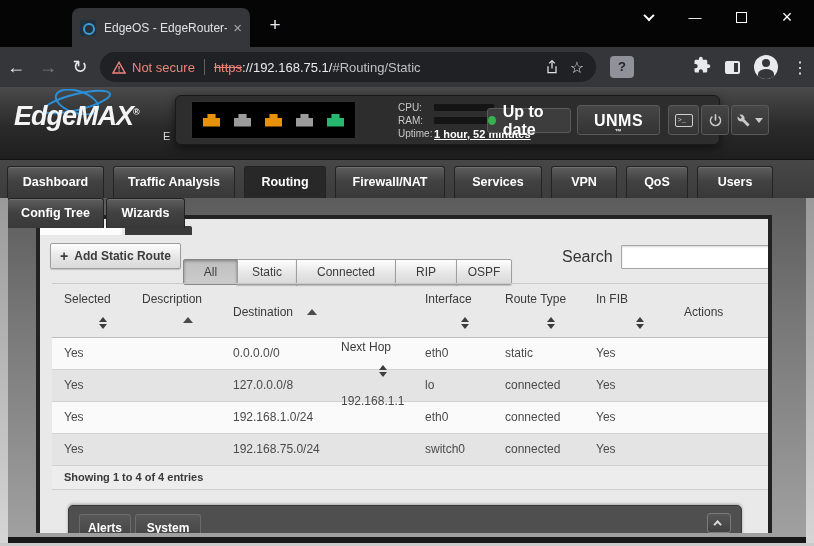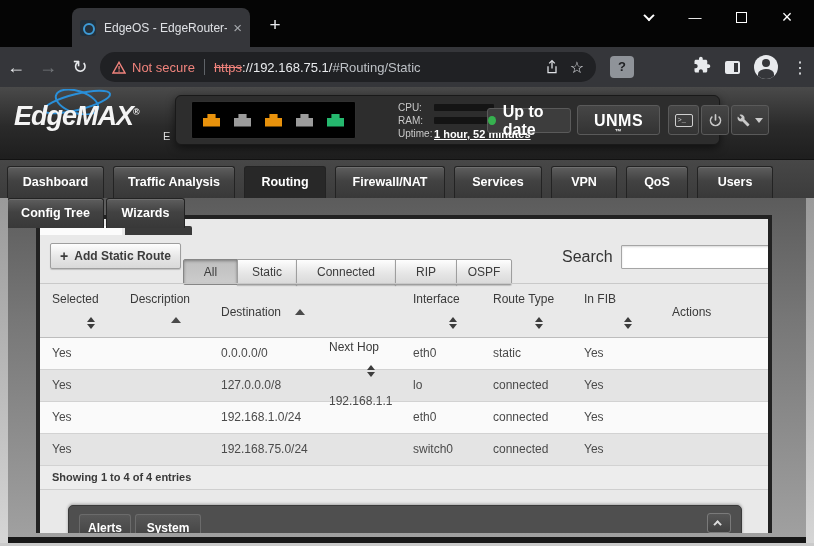--- a/index.html
+++ b/index.html
@@ -117,21 +117,21 @@
   .fbtn { margin-left:-1px;margin-top:16px; }
   .fbtn:first-child { border-radius:2px 0 0 2px; margin-left:0; }
   .fbtn:last-child { border-radius:0 2px 2px 0; }
   .fbtn.active { background:linear-gradient(#bfbfbf,#cccccc); box-shadow:inset 0 1px 3px rgba(0,0,0,.35); border-color:#868686; }
   .search-wrap { position:absolute; left:522px; top:2px; display:flex; align-items:center; gap:8px; }
   .search-label { font-size:16px; color:#333; }
   .search-input { width:160px; height:24px; border:1px solid #a5a5a5; background:#fff; border-radius:1px;
                   box-shadow:inset 0 1px 2px rgba(0,0,0,.15); font-size:12px; padding:0 5px; outline:none; }
 
   
-  .rtable { position:absolute; left:0; top:64px; width:728px; font-size:12px; color:#4a4a4a; }
+  .rtable { position:absolute; left:12px; top:64px; width:728px; font-size:12px; color:#4a4a4a; }
   .thead { position:relative; height:55px; border-top:1px solid #c9c9c9; border-bottom:1px solid #bdbdbd; display:flex; padding-left:12px; }
   .col { position:relative; }
   .c0{width:78px;} .c1{width:91px;} .c2{width:108px;} .c3{width:84px;margin-top:48px;} .c4{width:80px;} .c5{width:91px;} .c6{width:88px;} .c7{flex:1;}
   .col-label { position:absolute; top:8px; left:0; color:#3a3a3a; white-space:nowrap; }
   .col-label.offset { top:21px; }
   .tri-up { display:inline-block; width:0; height:0; border-left:5px solid transparent; border-right:5px solid transparent;
             border-bottom:6px solid #4a4a4a; }
   .lbl-tri { margin-left:14px; vertical-align:1px; }
   .sorter { position:absolute; top:33px; left:0; width:100%; display:flex; flex-direction:column; align-items:center; gap:2px; }
   .s-up { width:0; height:0; border-left:4px solid transparent; border-right:4px solid transparent; border-bottom:5px solid #3d3d3d; }

